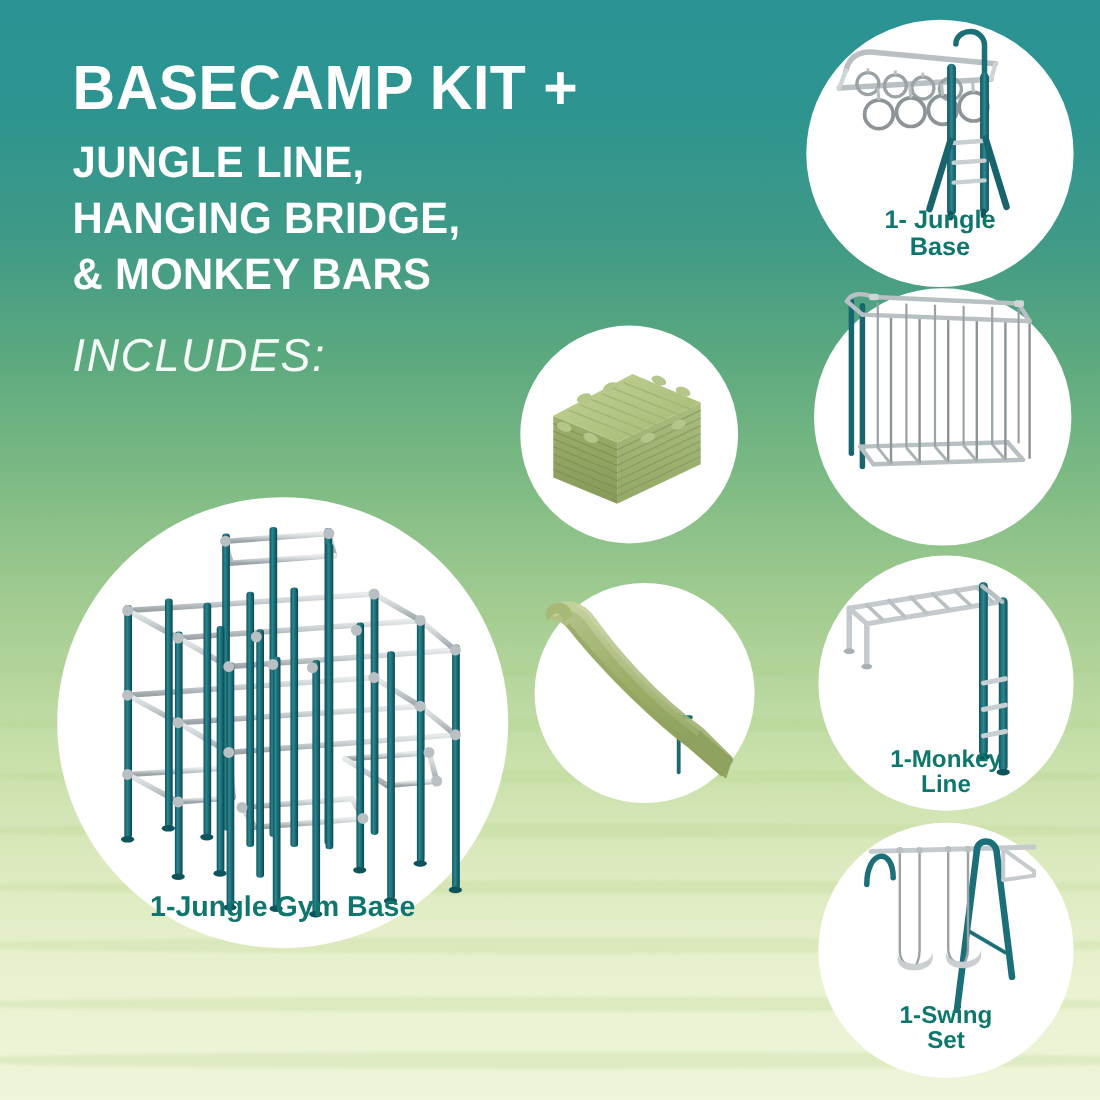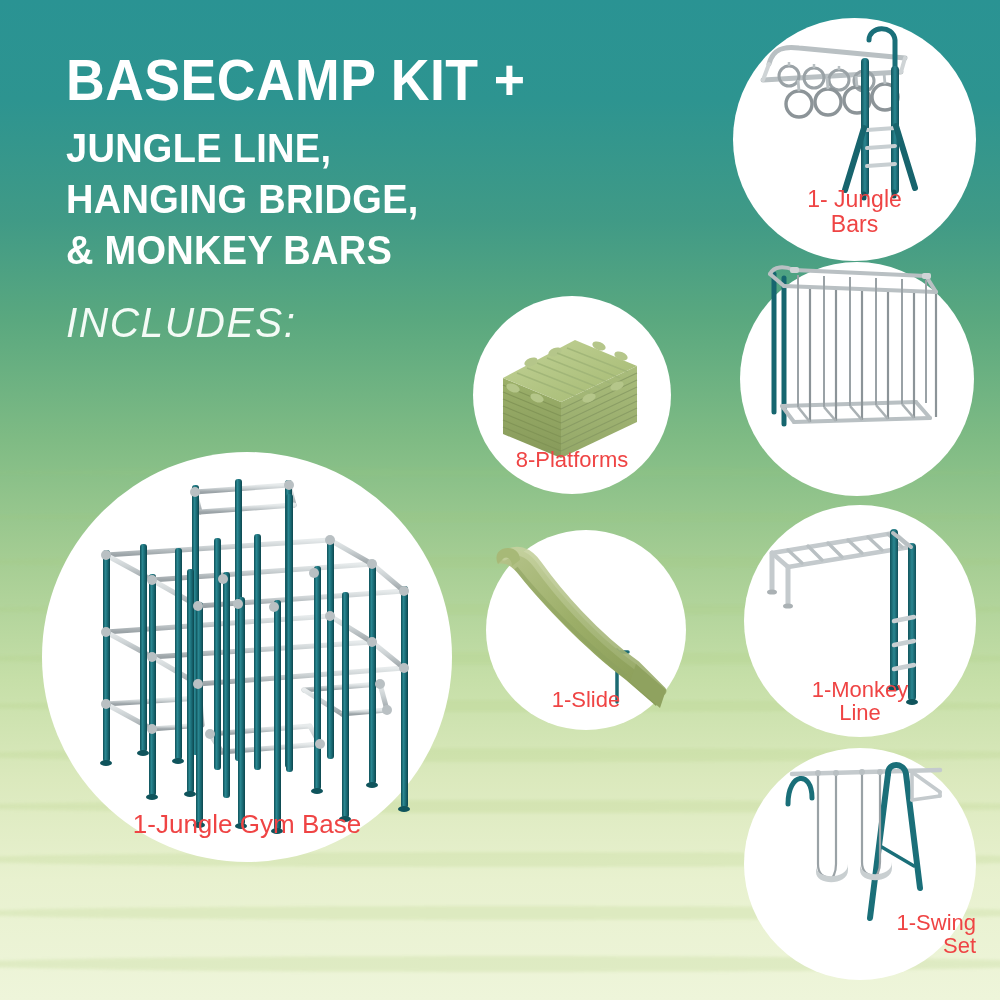--- a/index.html
+++ b/index.html
@@ -72,47 +72,47 @@
     background:#ffffff;
     box-shadow:0 0 0 0 rgba(0,0,0,0);
   }
   .bubble .art{
     position:absolute;left:0;top:0;width:100%;height:100%;
     overflow:visible;
   }
   .caption{
     position:absolute;left:0;width:100%;
     text-align:center;
-    color:#ef4444;
-    font-weight:normal;
+    color:#0f766e;
+    font-weight:bold;
     line-height:1.08;
     z-index:6;
   }
 
   
-  #bub-gym{left:42px;top:452px;width:410px;height:410px;}
+  #bub-gym{left:52px;top:452px;width:410px;height:410px;}
   #bub-gym .caption{bottom:24px;font-size:26px;}
 
   #bub-platforms{left:473px;top:296px;width:198px;height:198px;}
   #bub-platforms .caption{bottom:22px;font-size:22px;}
 
   #bub-slide{left:486px;top:530px;width:200px;height:200px;}
   #bub-slide .caption{bottom:18px;font-size:22px;}
 
   #bub-jungleline{left:733px;top:18px;width:243px;height:243px;}
   #bub-jungleline .caption{bottom:24px;font-size:23px;}
 
   #bub-bridge{left:740px;top:262px;width:234px;height:234px;}
   #bub-bridge .caption{bottom:20px;font-size:23px;}
 
   #bub-monkey{left:744px;top:505px;width:232px;height:232px;}
   #bub-monkey .caption{bottom:12px;font-size:22px;}
 
   #bub-swing{left:744px;top:748px;width:232px;height:232px;}
-  #bub-swing .caption{bottom:22px;font-size:22px;text-align:right;}
+  #bub-swing .caption{bottom:22px;font-size:22px;}
 
   svg{display:block;overflow:visible;}
 </style>
 </head>
 <body>
 
 <div id="poster">
 
   <div class="waves">
     <div class="wave" style="top:512px;height:10px;opacity:.28;"></div>
@@ -329,21 +329,20 @@
             <path d="M20 47 L83 72"></path>
               <path d="M30 42 L93 67"></path>
             <path d="M40 37 L103 62"></path>
               <path d="M50 32 L113 57"></path>
             <path d="M60 27 L123 52"></path>
               <path d="M70 22 L131 46"></path>
           </g>
         </g>
       </g>
     </svg>
-    <div class="caption">8-Platforms</div>
   </div>
 
   <div class="bubble" id="bub-slide">
     <svg class="art" viewBox="0 0 200 200">
       <defs>
         <linearGradient id="slideG" x1="0" y1="0" x2="1" y2="1">
           <stop offset="0%" stop-color="#b6c48b"></stop>
           <stop offset="45%" stop-color="#9cae68"></stop>
           <stop offset="100%" stop-color="#879a56"></stop>
         </linearGradient>
@@ -370,21 +369,20 @@
 
         <path d="M18 26 C30 17, 42 21, 52 35 C72 63, 108 105, 150 135 L176 161" stroke="url(#slideEdge)" stroke-width="9" fill="none" stroke-linecap="round" opacity=".9"></path>
 
         <path d="M150 134 L180 160 L174 178 L144 152 Z" fill="#8fa25f"></path>
 
         <path d="M12 34 C8 26, 12 18, 22 18 C30 18, 34 24, 34 30 L26 36 C26 30, 22 26, 18 28 Z" fill="#a7b977"></path>
 
         <path d="M30 38 C52 66, 92 108, 140 146" stroke="#8da05e" stroke-width="4" fill="none" opacity=".55"></path>
       </g>
     </svg>
-    <div class="caption">1-Slide</div>
   </div>
 
   <div class="bubble" id="bub-jungleline">
     <svg class="art" viewBox="0 0 243 243">
       <defs>
         <linearGradient id="jlPost" x1="0" y1="0" x2="1" y2="0">
           <stop offset="0%" stop-color="#12555d"></stop>
           <stop offset="50%" stop-color="#2a8791"></stop>
           <stop offset="100%" stop-color="#10505a"></stop>
         </linearGradient>
@@ -445,21 +443,21 @@
         <path d="M131 110 L112 172"></path>
         <path d="M163 108 L182 170"></path>
       </g>
       <g stroke="#12555d" stroke-width="5" stroke-linecap="round">
         <path d="M131 176 L131 180"></path>
         <path d="M161 174 L161 178"></path>
       </g>
     </svg>
     <div class="caption">
       <span>1- Jungle</span><br>
-      <span>Bars</span>
+      <span>Base</span>
     </div>
   </div>
 
   <div class="bubble" id="bub-bridge">
     <svg class="art" viewBox="0 0 234 234">
 
       <g stroke="#16666f" stroke-width="5" stroke-linecap="round">
         <path d="M34 12 L34 150"></path>
         <path d="M44 16 L44 162"></path>
       </g>

